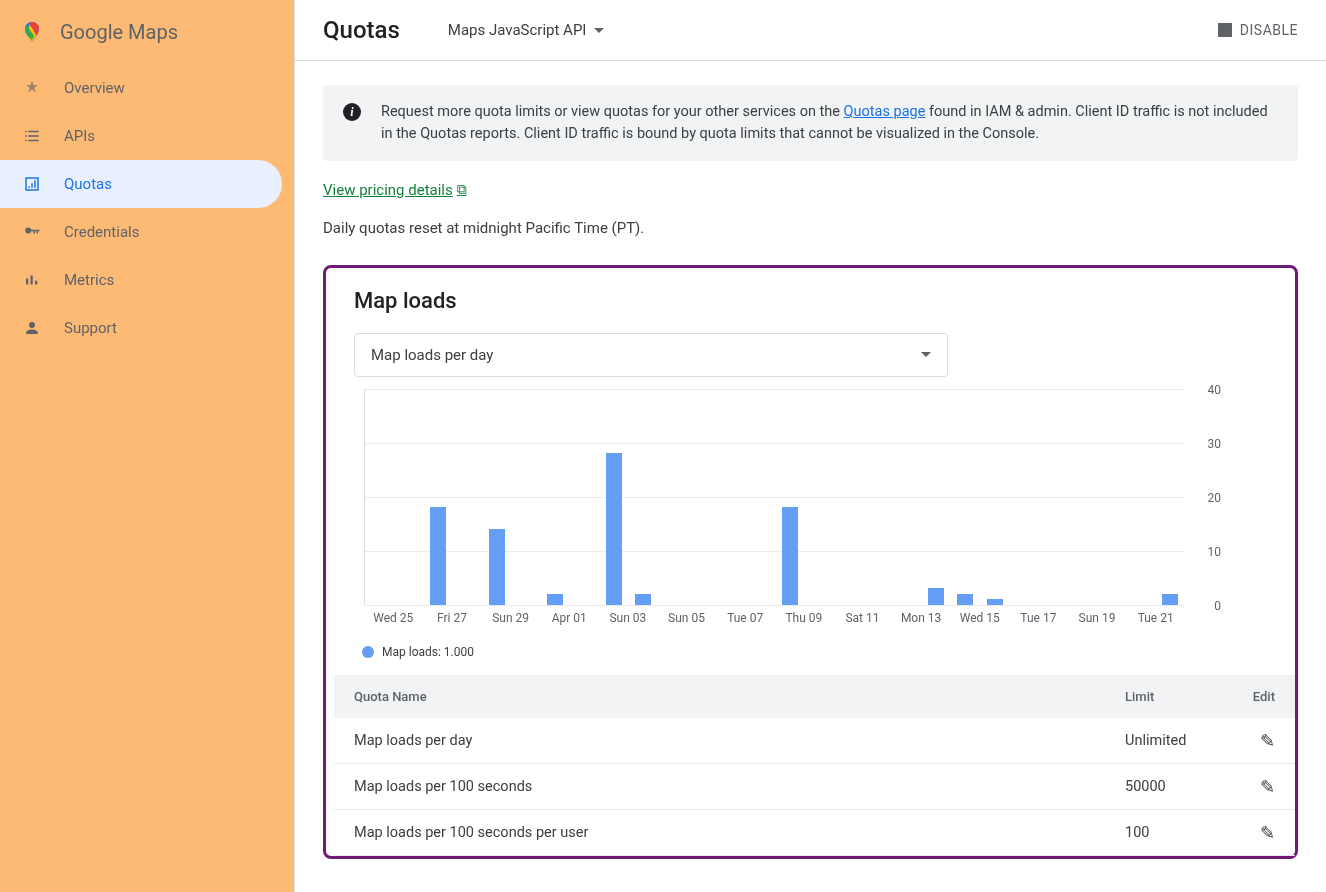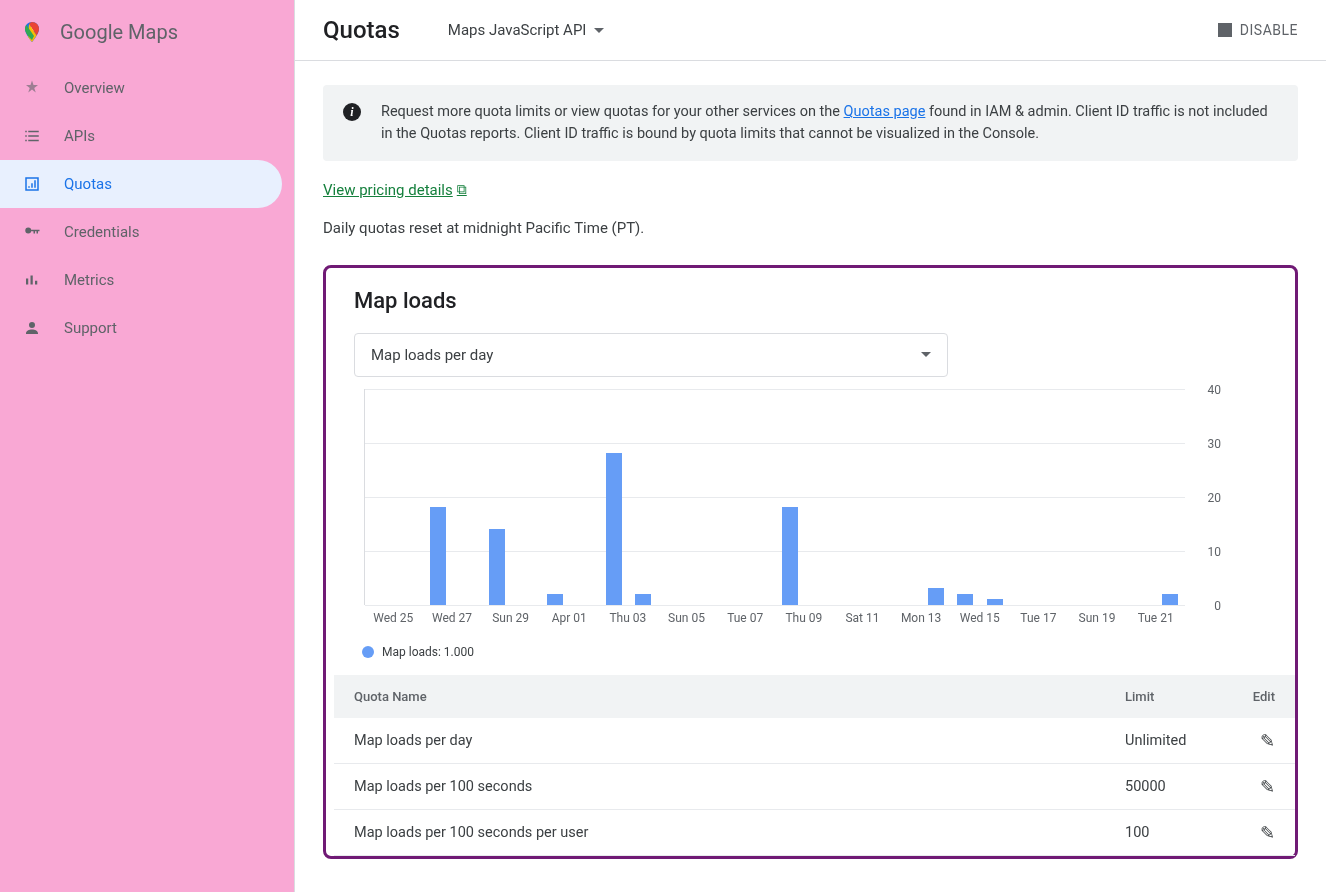--- a/index.html
+++ b/index.html
@@ -1,18 +1,18 @@
 <!DOCTYPE html>
 <html><head>
 <meta charset="utf-8">
 <style>
 * { box-sizing: border-box; margin: 0; padding: 0; }
 body { font-family: 'Google Sans', Roboto, Arial, sans-serif; font-size: 14px; color: #202124; background: #fff; }
 .app { display: flex; width: 1326px; height: 892px; }
-.sidebar { width: 295px; border-right: 1px solid #dadce0; padding-top: 8px; background: #f9a8d4; }
+.sidebar { width: 295px; border-right: 1px solid #dadce0; padding-top: 8px; background: #fdba74; }
 .sidebar-header { display: flex; align-items: center; padding: 12px 20px 20px 20px; gap: 16px; }
 .logo { width: 24px; height: 24px; }
 .sidebar-title { font-size: 20px; color: #5f6368; font-weight: 400; }
 .nav-item { display: flex; align-items: center; padding: 0 20px; height: 48px; gap: 20px; color: #5f6368; cursor: pointer; }
 .nav-item.active { background: #e8f0fe; color: #1a73e8; border-radius: 0 24px 24px 0; margin-right: 12px; }
 .nav-item.active .nav-label { color: #1a73e8; }
 .nav-icon { width: 24px; height: 24px; display: flex; align-items: center; justify-content: center; color: #5f6368; flex-shrink: 0; }
 .nav-item.active .nav-icon { color: #1a73e8; }
 .nav-label { font-size: 15px; text-align: center; }
 .main { flex: 1; overflow-y: auto; }
@@ -220,24 +220,24 @@
                   <div class="bar-slot"></div>
                   <div class="bar-slot"></div>
                   <div class="bar-slot"></div>
                   <div class="bar-slot">
                     <div class="bar" style="height: 5%;"></div>
                   </div>
                 </div>
               </div>
             <div class="x-axis" id="x-axis">
                 <div class="x-tick">Wed 25</div>
-                <div class="x-tick">Wed 27</div>
+                <div class="x-tick">Fri 27</div>
                 <div class="x-tick">Sun 29</div>
                 <div class="x-tick">Apr 01</div>
-                <div class="x-tick">Thu 03</div>
+                <div class="x-tick">Sun 03</div>
                 <div class="x-tick">Sun 05</div>
                 <div class="x-tick">Tue 07</div>
                 <div class="x-tick">Thu 09</div>
                 <div class="x-tick">Sat 11</div>
                 <div class="x-tick">Mon 13</div>
                 <div class="x-tick">Wed 15</div>
                 <div class="x-tick">Tue 17</div>
                 <div class="x-tick">Sun 19</div>
                 <div class="x-tick">Tue 21</div>
               </div>

